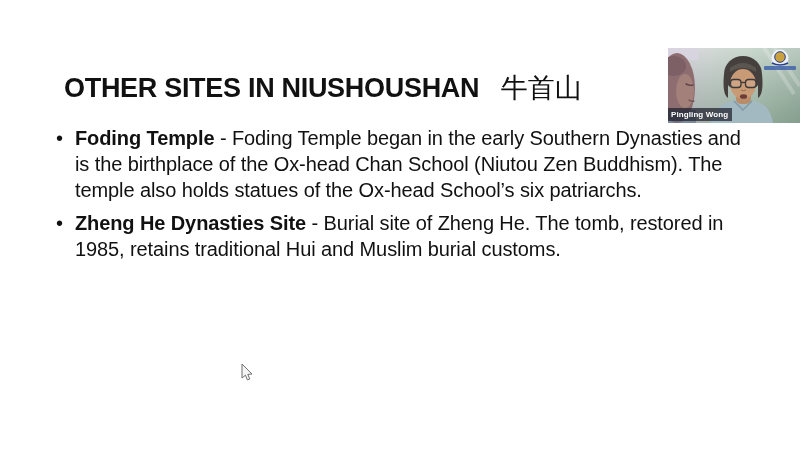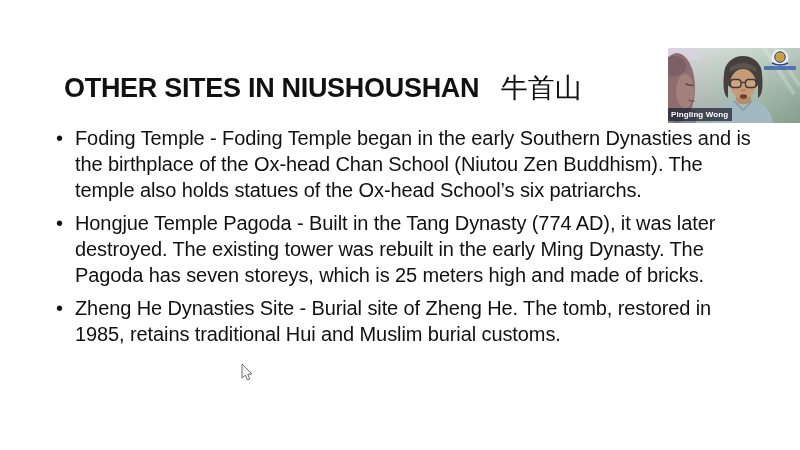--- a/index.html
+++ b/index.html
@@ -44,21 +44,21 @@
     position: relative;
     padding-left: 20px;
     margin-bottom: 7px;
   }
   .bullets li::before {
     content: "\2022";
     position: absolute;
     left: 1px;
     top: 0;
   }
-  .bullets .term { font-weight: 400; }
+  .bullets .term { font-weight: 700; }
 
   
   .webcam {
     position: absolute;
     top: 0;
     right: 0;
     width: 132px;
     height: 75px;
     overflow: hidden;
   }
@@ -125,22 +125,20 @@
 <div id="screen">
 
   <h1 class="slide-title" style="margin:0;">
     <span class="latin">OTHER SITES IN NIUSHOUSHAN</span>
     <span class="cjk">牛首山</span>
   </h1>
 
   <ul class="bullets">
     <li><span class="term">Foding Temple</span>
       <span>- Foding Temple began in the early Southern Dynasties and is the birthplace of the Ox-head Chan School (Niutou Zen Buddhism). The temple also holds statues of the Ox-head School’s six patriarchs.</span></li>
-    <li><span class="term">Hongjue Temple Pagoda</span>
-      <span>- Built in the Tang Dynasty (774 AD), it was later destroyed. The existing tower was rebuilt in the early Ming Dynasty. The Pagoda has seven storeys, which is 25 meters high and made of bricks.</span></li>
     <li><span class="term">Zheng He Dynasties Site</span>
       <span>- Burial site of Zheng He. The tomb, restored in 1985, retains traditional Hui and Muslim burial customs.</span></li>
   </ul>
 
   <div class="webcam">
     <svg width="132" height="75" viewBox="0 0 132 75">
       <defs>
         <linearGradient id="bg" x1="0" y1="0" x2="1" y2="0">
           <stop offset="0" stop-color="#c8bfcf"></stop>
           <stop offset="0.30" stop-color="#bec6c3"></stop>

